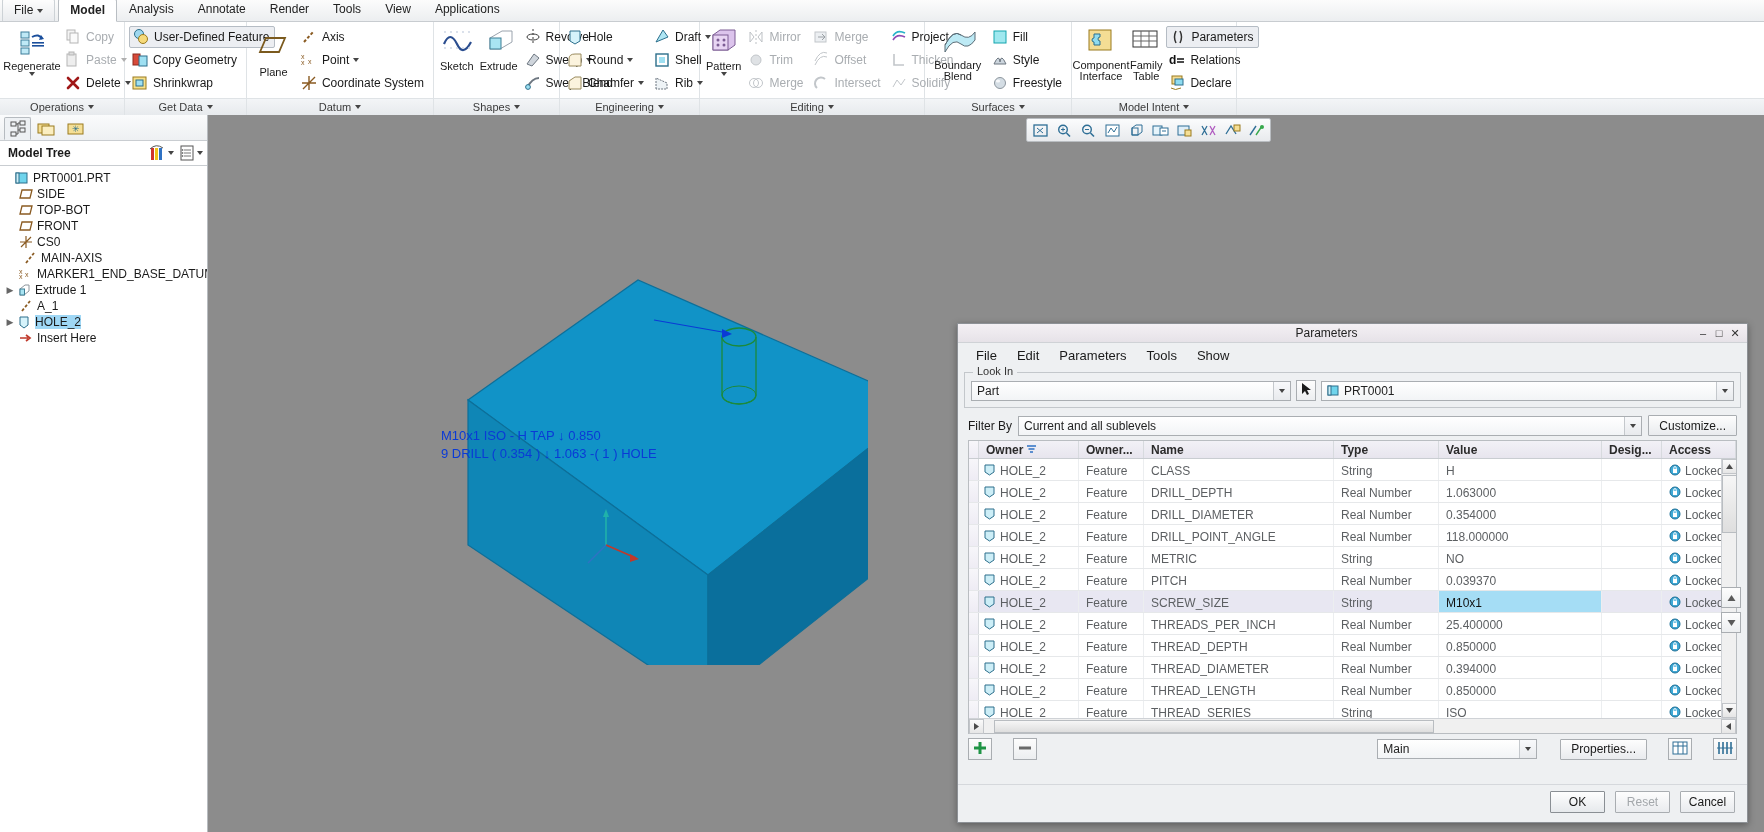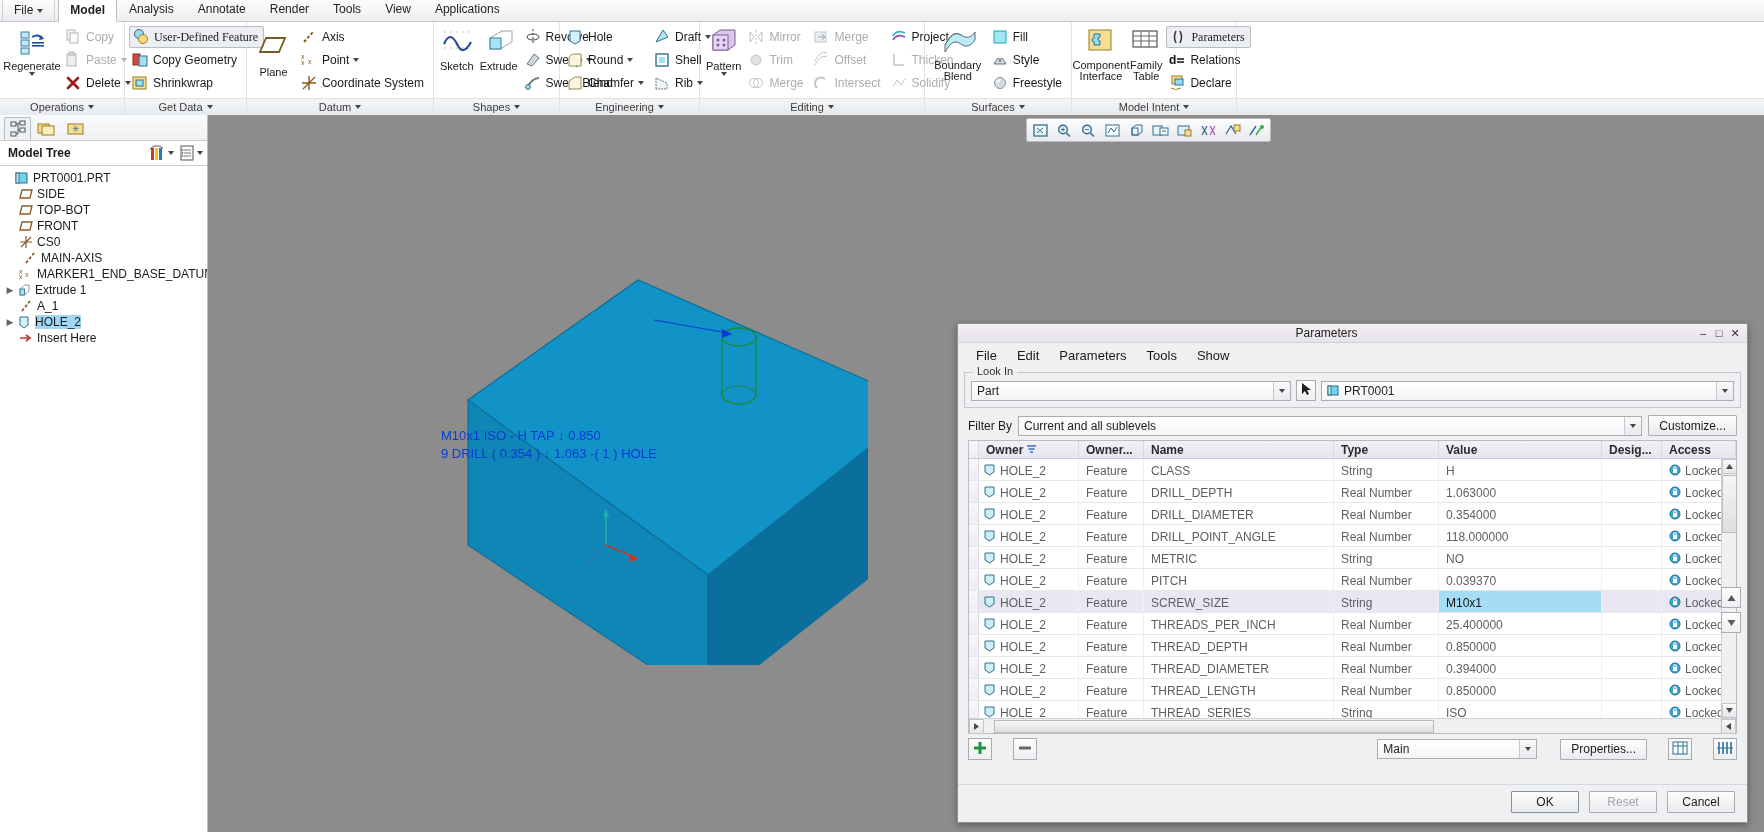--- a/index.html
+++ b/index.html
@@ -69,21 +69,21 @@
     display: flex; flex-direction: column; align-items: center; justify-content: flex-start;
     width: 56px; padding: 2px 2px 0 2px; font-size: 11px; text-align:center; line-height:12px;
     cursor: default;
   }
   .bigbtn .lbl { margin-top: 2px; }
   .smbtn {
     display: flex; align-items: center; gap: 4px;
     height: 22px; padding: 0 5px 0 2px; font-size: 12px; white-space: nowrap; cursor: default;
   }
   .smbtn.dis { color: #a9adb1; }
-  .smbtn.sel { background:#eceef2; border:1px solid #b5bcc4; border-radius:2px;font-family:Liberation Serif, serif; }
+  .smbtn.sel { background:#eceef2; border:1px solid #b5bcc4; border-radius:2px; }
   .ico { width: 18px; height: 18px; flex: 0 0 18px; display:inline-block; position: relative; }
   .ico.big { width: 30px; height: 30px; flex: 0 0 30px; }
   .ico svg { display:block; }
 
   
   #main { height: 717px; display: flex; position: relative; }
   
   #tree {
     width: 208px; background: #ffffff; border-right: 1px solid #b8bcc0;
     display: flex; flex-direction: column;
@@ -190,21 +190,21 @@
   
   .vsb { position:absolute; right:0; top:0; width: 15px; height: 100%; background:#f0f0f0; border-left:1px solid #cfd2d6;}
   .sbbtn { width:15px;height:15px; background: linear-gradient(#fafafa,#e6e6e6); border:1px solid #c2c5c9;
       display:flex;align-items:center;justify-content:center;}
   .sbthumb { position:absolute; left:0; width:15px; background: linear-gradient(#f6f6f6,#dedede); border:1px solid #b9bdc1;}
   .hsb { height: 15px; background: #f0f0f0; border-top: 1px solid #cfd2d6; display:flex; align-items:center; }
 
   #dlg-bottom { padding: 4px 10px 0 10px; display:flex; align-items:center; gap:17px; }
   #dlg-foot { margin-top:auto; padding: 6px 12px 9px 12px; display: flex; justify-content: flex-end; gap: 10px;
       border-top: 1px solid #d5d8dc; }
-  #dlg-foot .btn { width: 68px; height: 22px; padding: 0; }
+  #dlg-foot .btn { width: 55px; height: 22px; padding: 0; }
   #dlg-foot .btn.primary { background: linear-gradient(#fefefe,#e6e9ec); border-color:#8a8f94; }
 </style>
 </head>
 <body>
 
 <div id="tabbar">
   <div class="tab file">
     <span>File</span>
     <span class="caret-sm"></span>
   </div>

